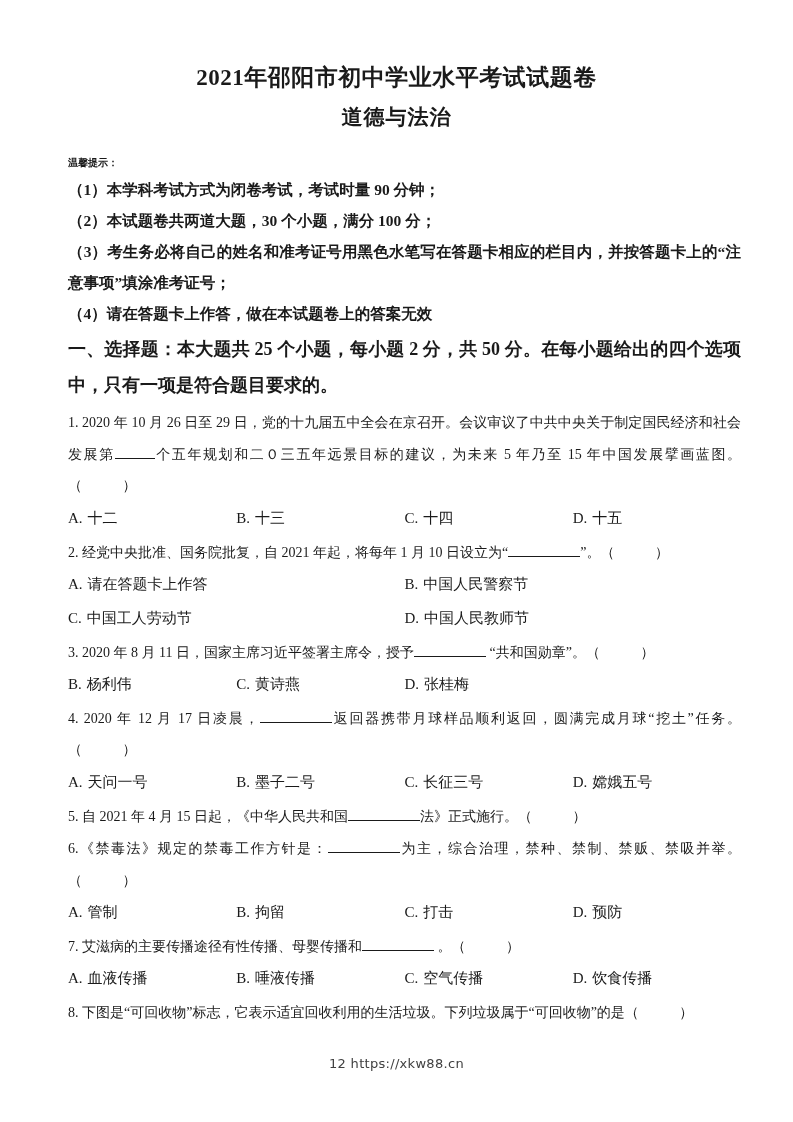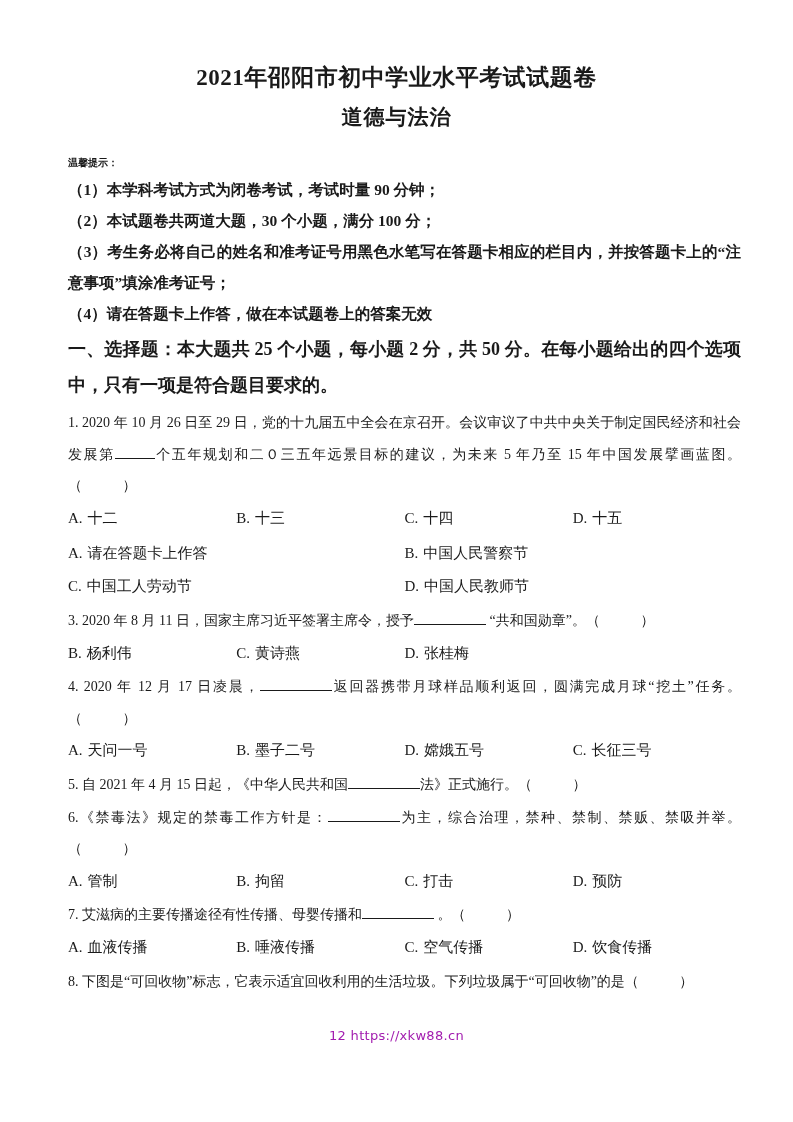--- a/index.html
+++ b/index.html
@@ -106,26 +106,26 @@
     line-height: 2.25;
     white-space: nowrap;
   }
   .opt-letter {
     display: inline-block;
     margin-right: 5px;
   }
   .watermark {
     position: absolute;
     left: 0;
-    top: 1028px;
+    top: 1056px;
     width: 793px;
     text-align: center;
     font-family: "DejaVu Sans", "Liberation Sans", sans-serif;
     font-size: 13px;
-    color: #a21caf;
+    color: #404040;
     letter-spacing: 0.3px;
   }
 </style>
 </head>
 <body>
 
 <div class="page">
 
   <div class="title-block">
     <h1 class="doc-title">2021年邵阳市初中学业水平考试试题卷</h1>
@@ -150,20 +150,23 @@
       </p>
       <div class="opts cols4">
         <div class="opt"><span class="opt-letter">A.</span><span>十二</span></div>
         <div class="opt"><span class="opt-letter">B.</span><span>十三</span></div>
         <div class="opt"><span class="opt-letter">C.</span><span>十四</span></div>
         <div class="opt"><span class="opt-letter">D.</span><span>十五</span></div>
       </div>
     </div>
 
     <div class="question">
+      <p class="q-stem">
+        <span>2. 经党中央批准、国务院批复，自 2021 年起，将每年 1 月 10 日设立为“</span><span class="blank blank-md"></span><span>”。（</span><span class="paren">&nbsp;&nbsp;&nbsp;</span><span>）</span>
+      </p>
       <div class="opts cols2">
         <div class="opt"><span class="opt-letter">A.</span><span>请在答题卡上作答</span></div>
         <div class="opt"><span class="opt-letter">B.</span><span>中国人民警察节</span></div>
         <div class="opt"><span class="opt-letter">C.</span><span>中国工人劳动节</span></div>
         <div class="opt"><span class="opt-letter">D.</span><span>中国人民教师节</span></div>
       </div>
     </div>
 
     <div class="question">
       <p class="q-stem">
@@ -176,22 +179,22 @@
       </div>
     </div>
 
     <div class="question">
       <p class="q-stem">
         <span>4. 2020 年 12 月 17 日凌晨，</span><span class="blank blank-md"></span><span>返回器携带月球样品顺利返回，圆满完成月球“挖土”任务。（</span><span class="paren">&nbsp;&nbsp;&nbsp;</span><span>）</span>
       </p>
       <div class="opts cols4">
         <div class="opt"><span class="opt-letter">A.</span><span>天问一号</span></div>
         <div class="opt"><span class="opt-letter">B.</span><span>墨子二号</span></div>
+        <div class="opt"><span class="opt-letter">C.</span><span>长征三号</span></div>
         <div class="opt"><span class="opt-letter">D.</span><span>嫦娥五号</span></div>
-        <div class="opt"><span class="opt-letter">C.</span><span>长征三号</span></div>
       </div>
     </div>
 
     <div class="question">
       <p class="q-stem">
         <span>5. 自 2021 年 4 月 15 日起，《中华人民共和国</span><span class="blank blank-md"></span><span>法》正式施行。（</span><span class="paren">&nbsp;&nbsp;&nbsp;</span><span>）</span>
       </p>
     </div>
 
     <div class="question">

